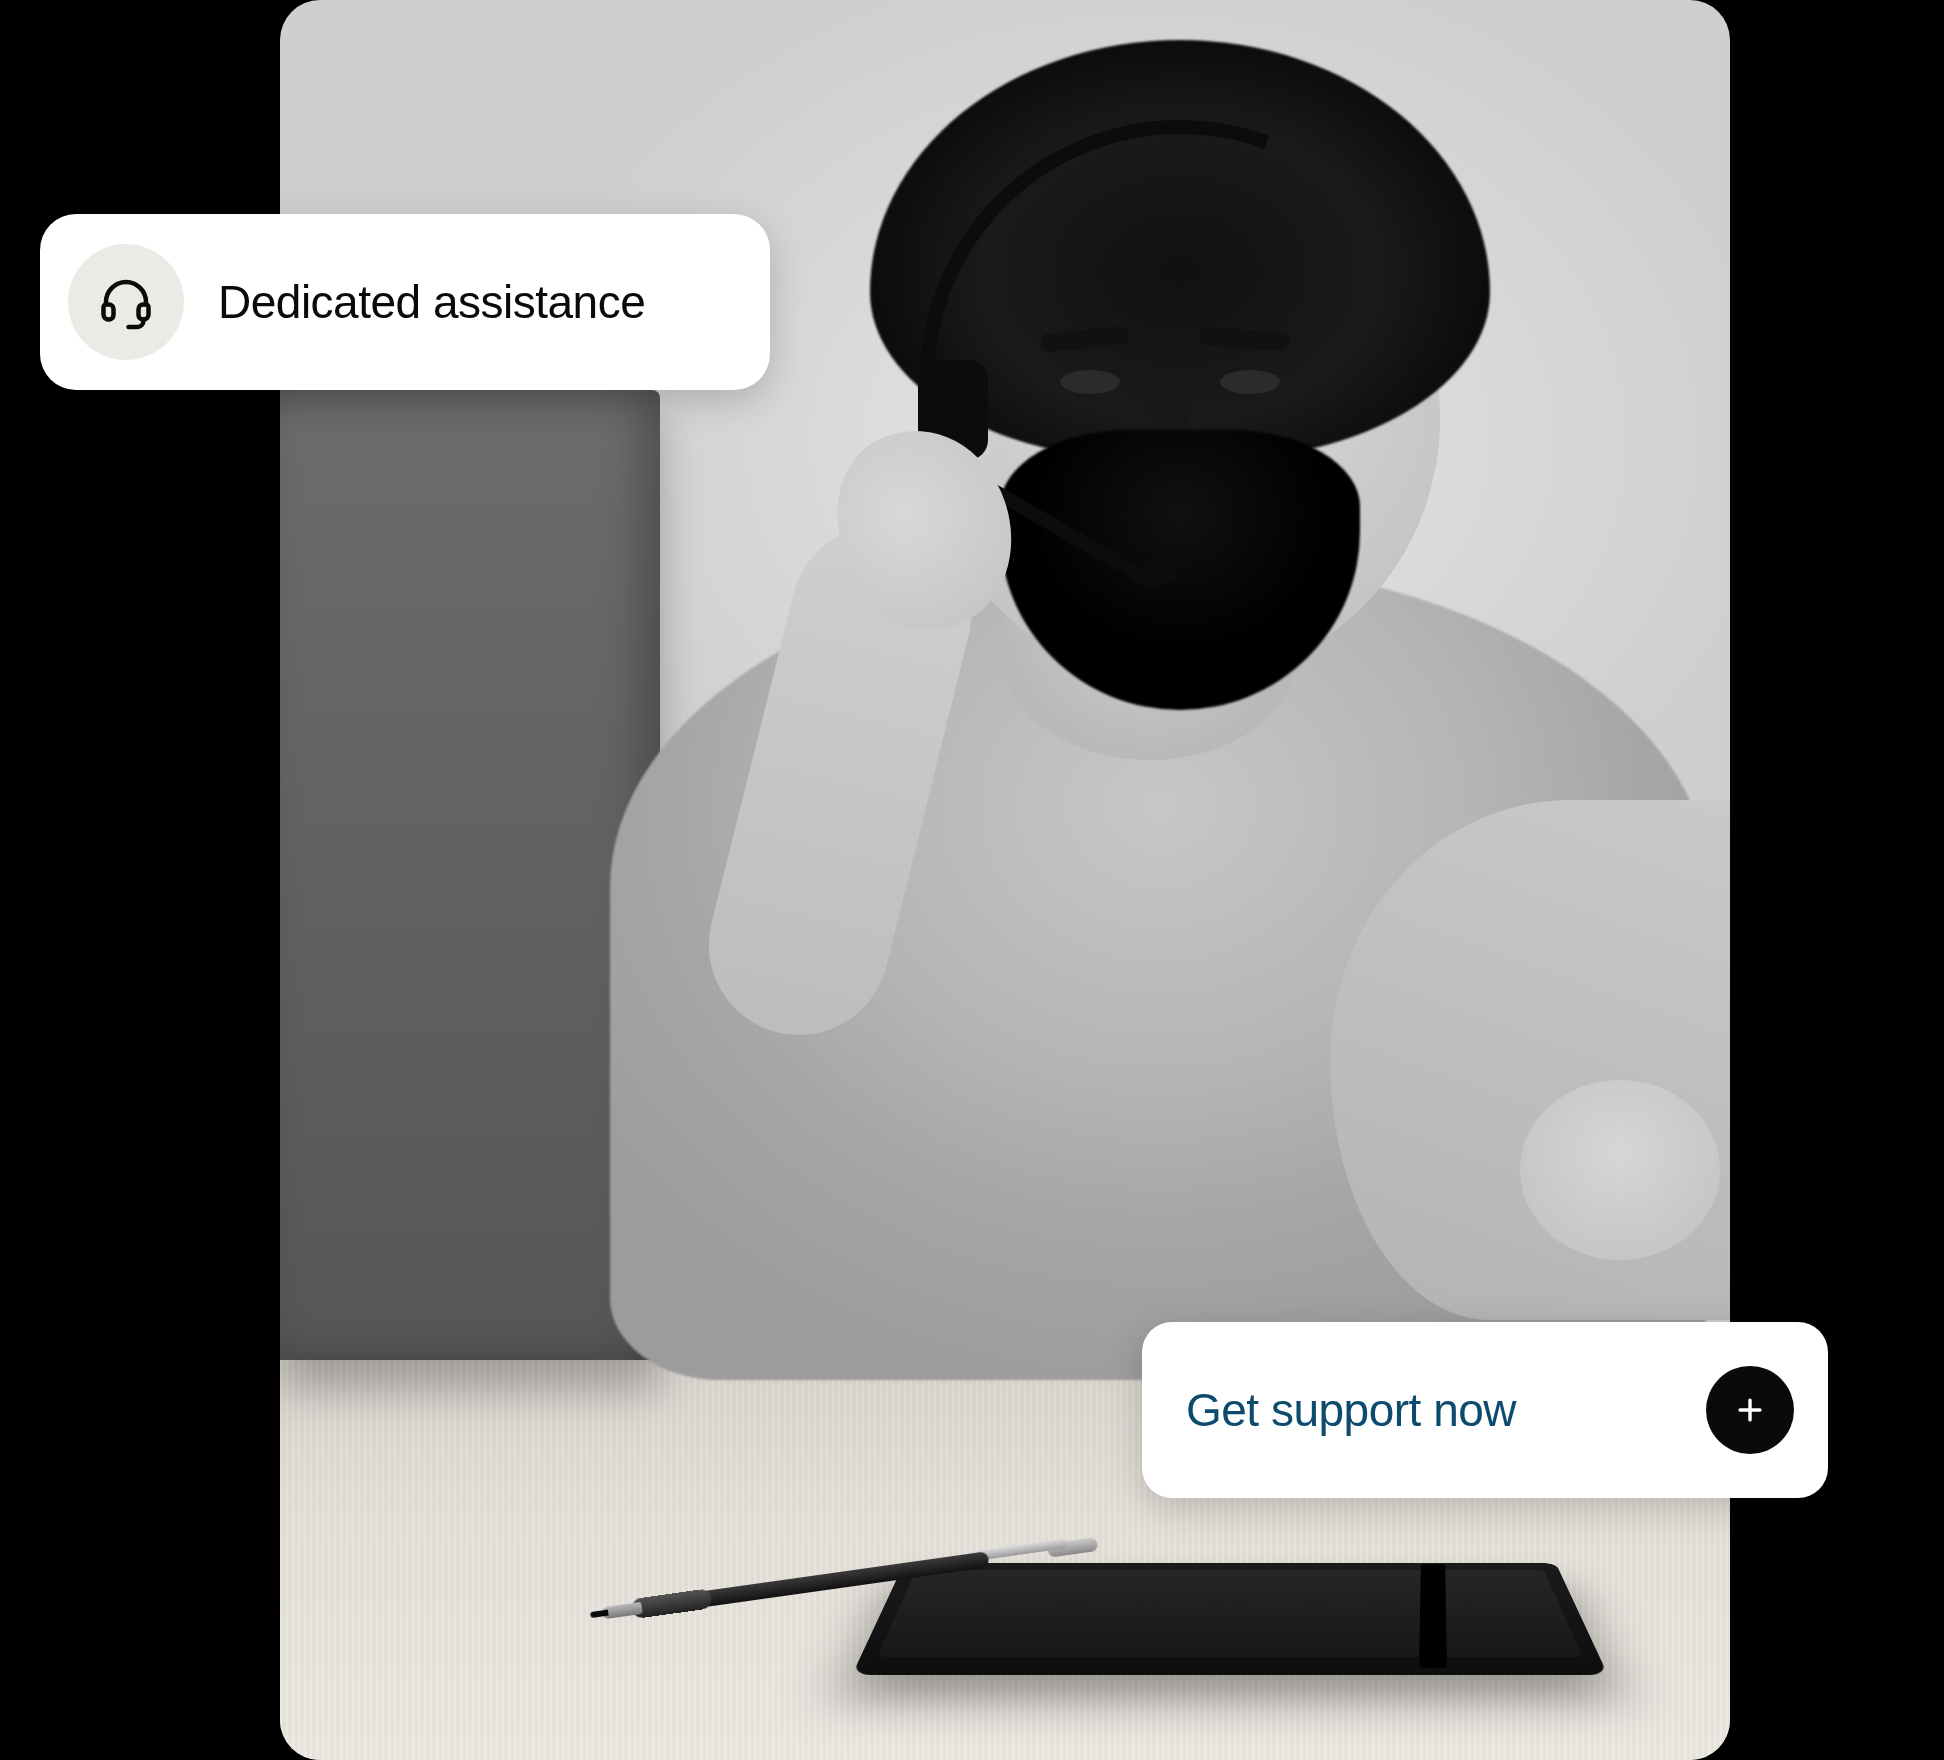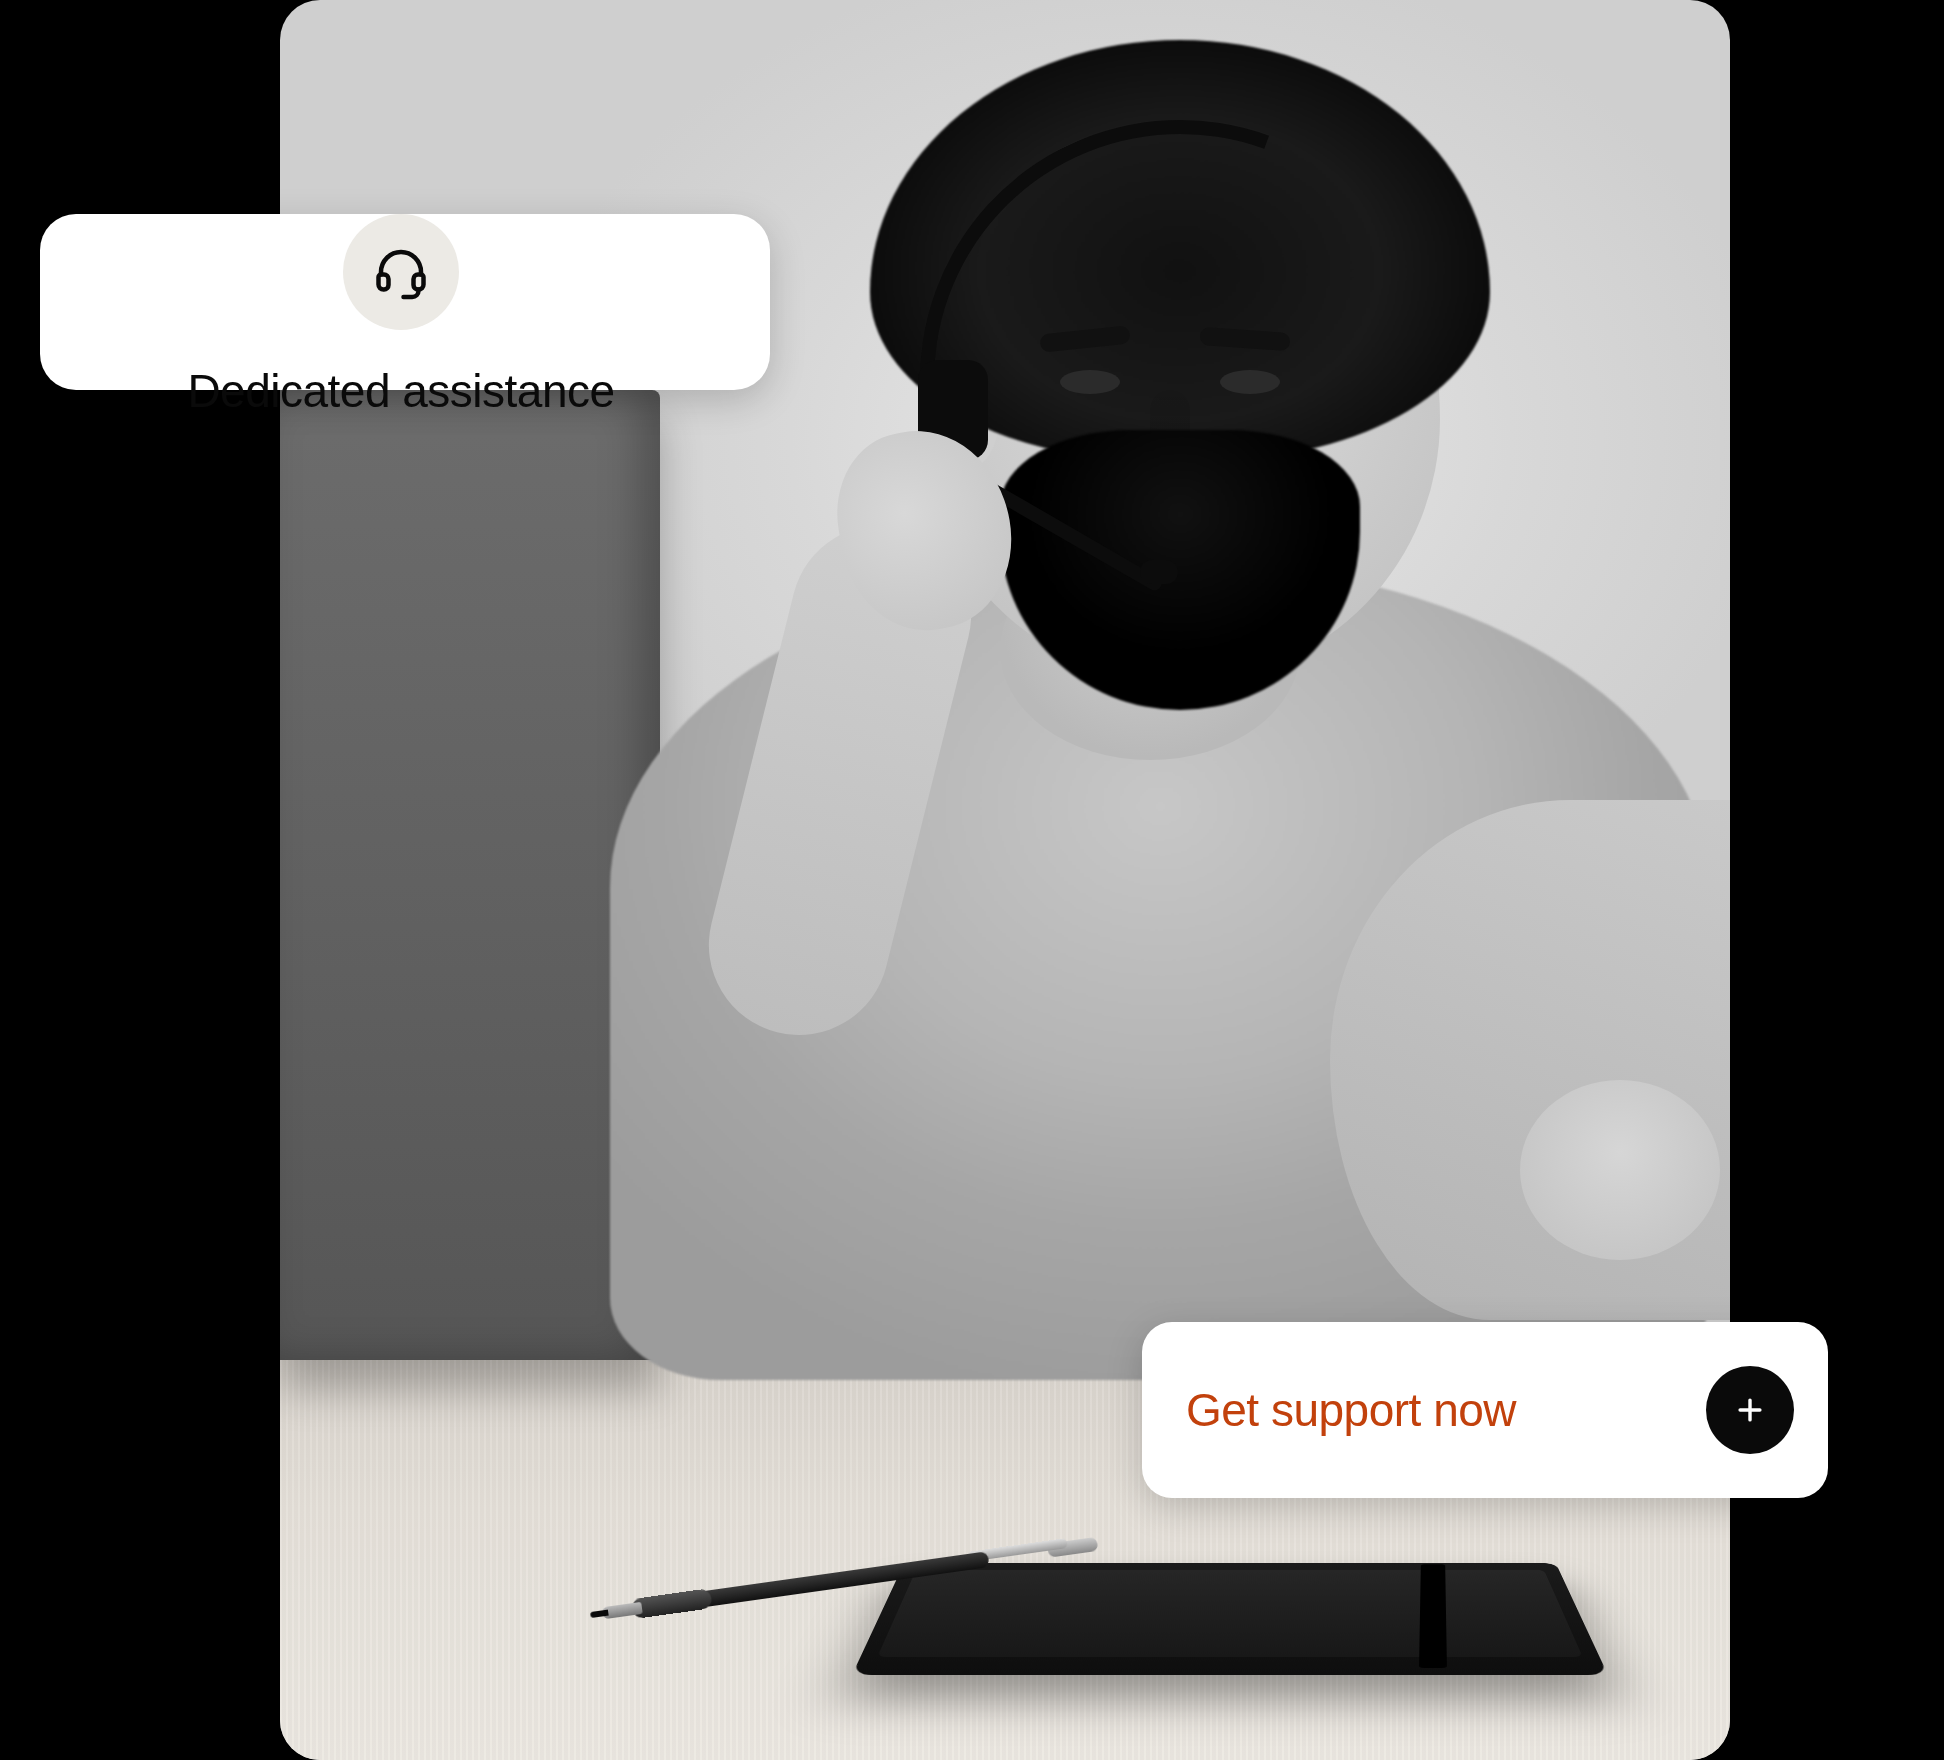--- a/index.html
+++ b/index.html
@@ -291,21 +291,20 @@
       top: 214px;
       width: 730px;
       height: 176px;
       background: #fff;
       border-radius: 36px;
       box-shadow: 0 10px 36px rgba(0,0,0,0.18);
       display: flex;
       align-items: center;
       gap: 34px;
       padding: 0 36px 0 28px;
-      flex-direction: column;
     }
     .pill-icon-wrap {
       width: 116px; height: 116px;
       border-radius: 50%;
       background: #eceae5;
       display: flex;
       align-items: center;
       justify-content: center;
       flex: 0 0 auto;
     }
@@ -327,21 +326,21 @@
       border-radius: 30px;
       box-shadow: 0 10px 36px rgba(0,0,0,0.18);
       display: flex;
       align-items: center;
       justify-content: space-between;
       padding: 0 34px 0 44px;
     }
     .cta-label {
       font-size: 46px;
       letter-spacing: -0.5px;
-      color: #c2410c;
+      color: #0c4a6e;
       font-weight: 450;
     }
     .plus-button {
       width: 88px; height: 88px;
       border-radius: 50%;
       background: #0a0a0a;
       display: flex;
       align-items: center;
       justify-content: center;
       flex: 0 0 auto;

